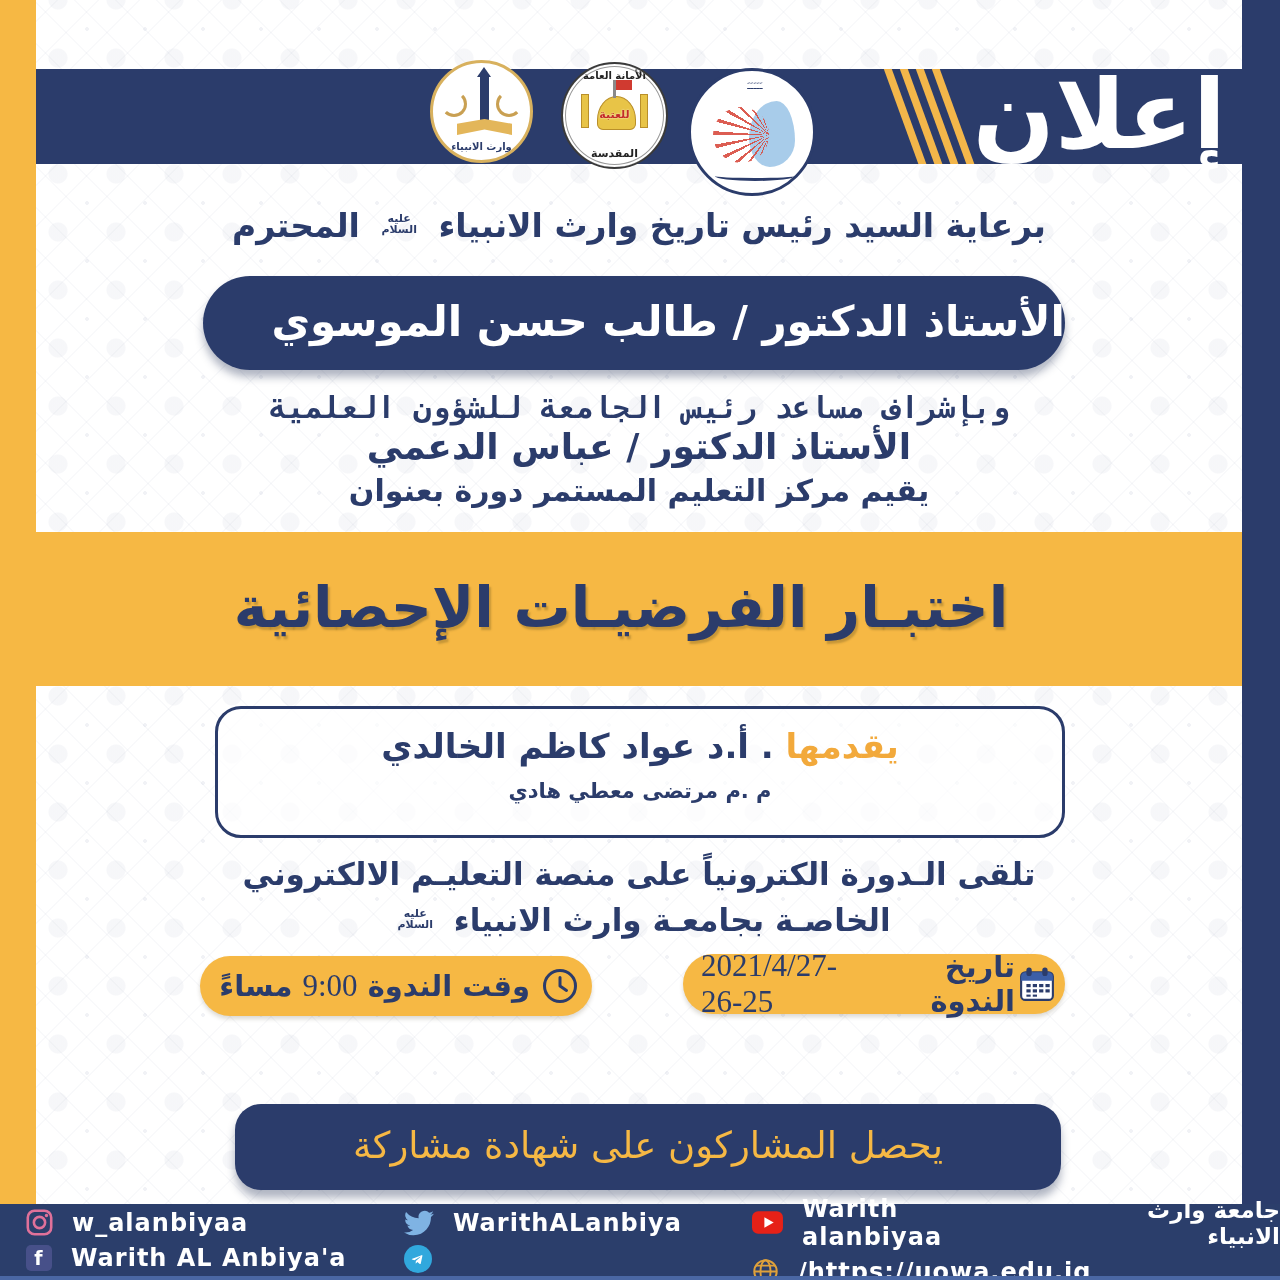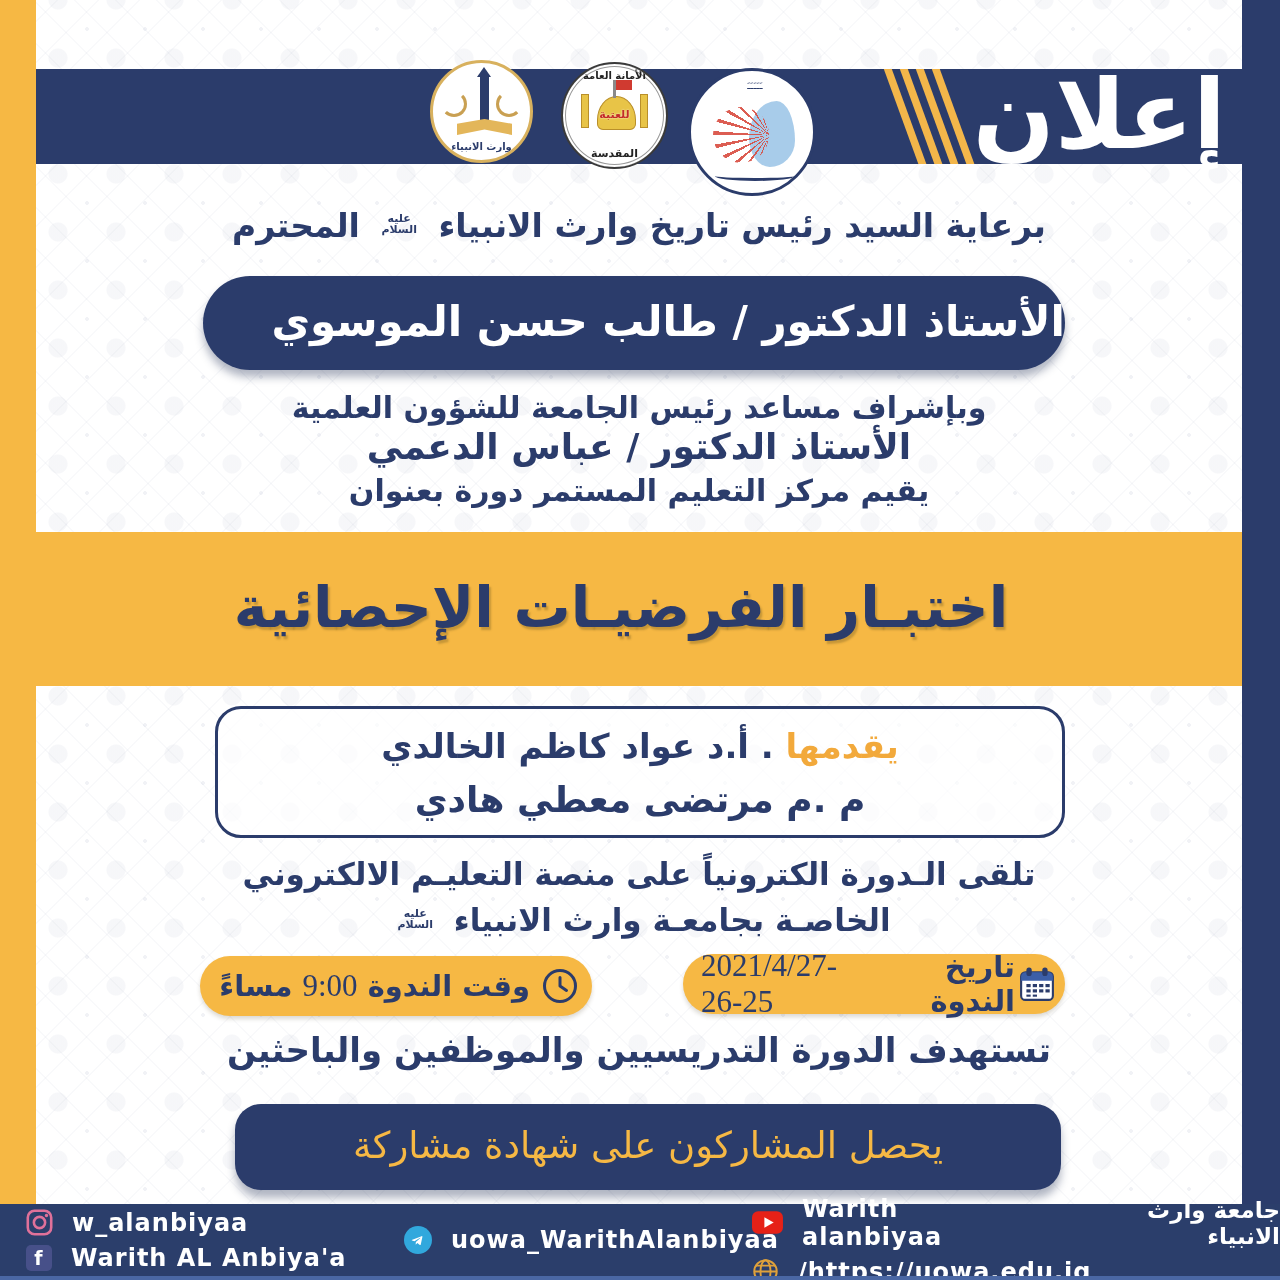--- a/index.html
+++ b/index.html
@@ -60,31 +60,31 @@
   .mn-base{ position:absolute; left:24px; bottom:12px; width:80px; height:10px; border-bottom:3px solid #2B3C6B; border-radius:50%; }
 
   
   .line{ position:absolute; left:36px; width:1206px; text-align:center; color:#2B3C6B; font-weight:bold; direction:rtl; }
   .patronage{ top:206px; font-size:33px; }
   .honorific{ display:inline-flex; flex-direction:column; align-items:center; vertical-align:middle;
     font-size:11px; line-height:11px; font-weight:bold; color:#2B3C6B; margin:0 10px; transform:translateY(-4px); }
   .pill{ position:absolute; left:203px; top:276px; width:862px; height:94px; background:#2B3C6B; border-radius:47px;
     box-shadow:0 7px 9px rgba(30,42,80,.35); color:#fff; font-weight:bold; font-size:42px; line-height:92px;
     text-align:right; direction:rtl; }
-  .sup1{ top:390px; font-size:30px; }
+  .sup1{ top:390px; font-size:30px;font-family:Liberation Mono, monospace; }
   .sup2{ top:426px; font-size:36px; }
   .sup3{ top:473px; font-size:30px; }
 
   .band-title{ position:absolute; left:0; top:532px; width:1242px; height:154px; background:#F6B844; }
   .band-title .t{ position:absolute; width:100%; top:42px; text-align:center; color:#2B3C6B; font-size:57px; font-weight:bold; direction:rtl; text-shadow:2px 3px 2px rgba(60,50,20,.25); }
 
   .presenter-box{ position:absolute; left:215px; top:706px; width:850px; height:132px; border:3px solid #2B3C6B; border-radius:26px; background:rgba(255,255,255,.65); text-align:center; direction:rtl; }
   .presenter-box .l1{ margin-top:17px; font-size:34px; font-weight:bold; color:#2B3C6B; }
   .presenter-box .l1 .lead{ color:#F2A93B; }
-  .presenter-box .l2{ margin-top:13px; font-size:36px; font-weight:bold; color:#2B3C6B; }
+  .presenter-box .l2{ margin-top:13px; font-size:21px; font-weight:bold; color:#2B3C6B; }
 
   .plat1{ top:856px; font-size:31px; }
   .plat2{ top:902px; font-size:31px; }
 
   .badge{ position:absolute; height:60px; background:#F6B844; border-radius:30px; display:flex; flex-direction:row-reverse;
     align-items:center; direction:ltr; color:#2B3C6B; font-weight:bold; box-shadow:0 3px 4px rgba(60,50,20,.18); }
   .badge .lbl{ font-size:29px; direction:rtl; }
   .badge .num{ font-family:"Liberation Serif", serif; font-weight:normal; font-size:31px; direction:ltr; }
   .badge-date{ left:683px; top:954px; width:382px; padding:0 10px 0 18px; gap:4px; }
   .badge-time{ left:200px; top:956px; width:392px; padding:0 12px 0 18px; gap:10px; }
@@ -210,48 +210,52 @@
   <div class="badge badge-time">
     <svg width="40" height="40" viewBox="0 0 40 40" fill="none" stroke="#2B3C6B">
       <circle cx="20" cy="20" r="15.5" stroke-width="3"></circle>
       <path d="M20 11.5v8.5l6.5 4.5" stroke-width="3" stroke-linecap="round" stroke-linejoin="round"></path>
     </svg>
     <span class="lbl">وقت الندوة</span>
     <span class="num" dir="ltr">9:00</span>
     <span class="lbl">مساءً</span>
   </div>
 
-  <div class="line audience">تستهدف الدورة التدريسيين والموظفين والباحثين</div>
 
   <div class="cert-box">يحصل المشاركون على شهادة مشاركة</div>
 
   <div class="footer">
     <div class="fgroup fg1">
       <div class="frow">
         <svg width="27" height="27" viewBox="0 0 24 24" fill="none" stroke="#E0719A" stroke-width="2.3">
           <rect x="1.6" y="1.6" width="20.8" height="20.8" rx="6"></rect>
           <circle cx="12" cy="12" r="5"></circle>
           <circle cx="18.2" cy="5.8" r="1.5" fill="#E0719A" stroke="none"></circle>
         </svg>
         <span>w_alanbiyaa</span>
       </div>
       <div class="frow">
         <span class="fb-ic">f</span>
         <span>Warith AL Anbiya'a</span>
       </div>
     </div>
 
     <div class="fgroup fg2">
+      <div class="frow">
+        <svg width="30" height="30" viewBox="0 0 24 24" fill="#7FB3E3">
+          <path d="M23.95 4.57a10 10 0 01-2.82.77 4.96 4.96 0 002.16-2.72c-.95.56-2.01.96-3.13 1.18a4.92 4.92 0 00-8.39 4.49A13.94 13.94 0 011.64 3.16a4.92 4.92 0 001.52 6.57 4.9 4.9 0 01-2.23-.61v.06a4.92 4.92 0 003.95 4.83 4.9 4.9 0 01-2.22.08 4.93 4.93 0 004.6 3.42A9.87 9.87 0 010 19.54a13.9 13.9 0 007.55 2.21c9.06 0 14.01-7.5 14.01-14.01v-.63a10 10 0 002.39-2.54z"></path>
+        </svg>
+        <span>WarithALanbiya</span>
+      </div>
       <div class="frow">
         <span class="tg-ic">
           <svg width="18" height="18" viewBox="0 0 30 30" fill="#fff">
             <path d="M5.5 14.6l15.6-6c.8-.3 1.5.2 1.2 1.4l-2.7 12.5c-.2.9-.8 1.1-1.6.7l-4.1-3-2 1.9c-.2.2-.4.4-.8.4l.3-4.1 7.6-6.9c.3-.3-.1-.5-.5-.2l-9.4 5.9-4-1.3c-.9-.3-.9-.9.4-1.3z"></path>
           </svg>
         </span>
-        <span>uowa_WarithAlanbiyaa</span>
       </div>
     </div>
 
     <div class="fgroup fg3">
       <div class="frow">
         <svg width="31" height="23" viewBox="0 0 30 22">
           <rect width="30" height="22" rx="6" fill="#E62117"></rect>
           <path d="M12 6l9 5-9 5z" fill="#fff"></path>
         </svg>
         <span>Warith alanbiyaa</span>

